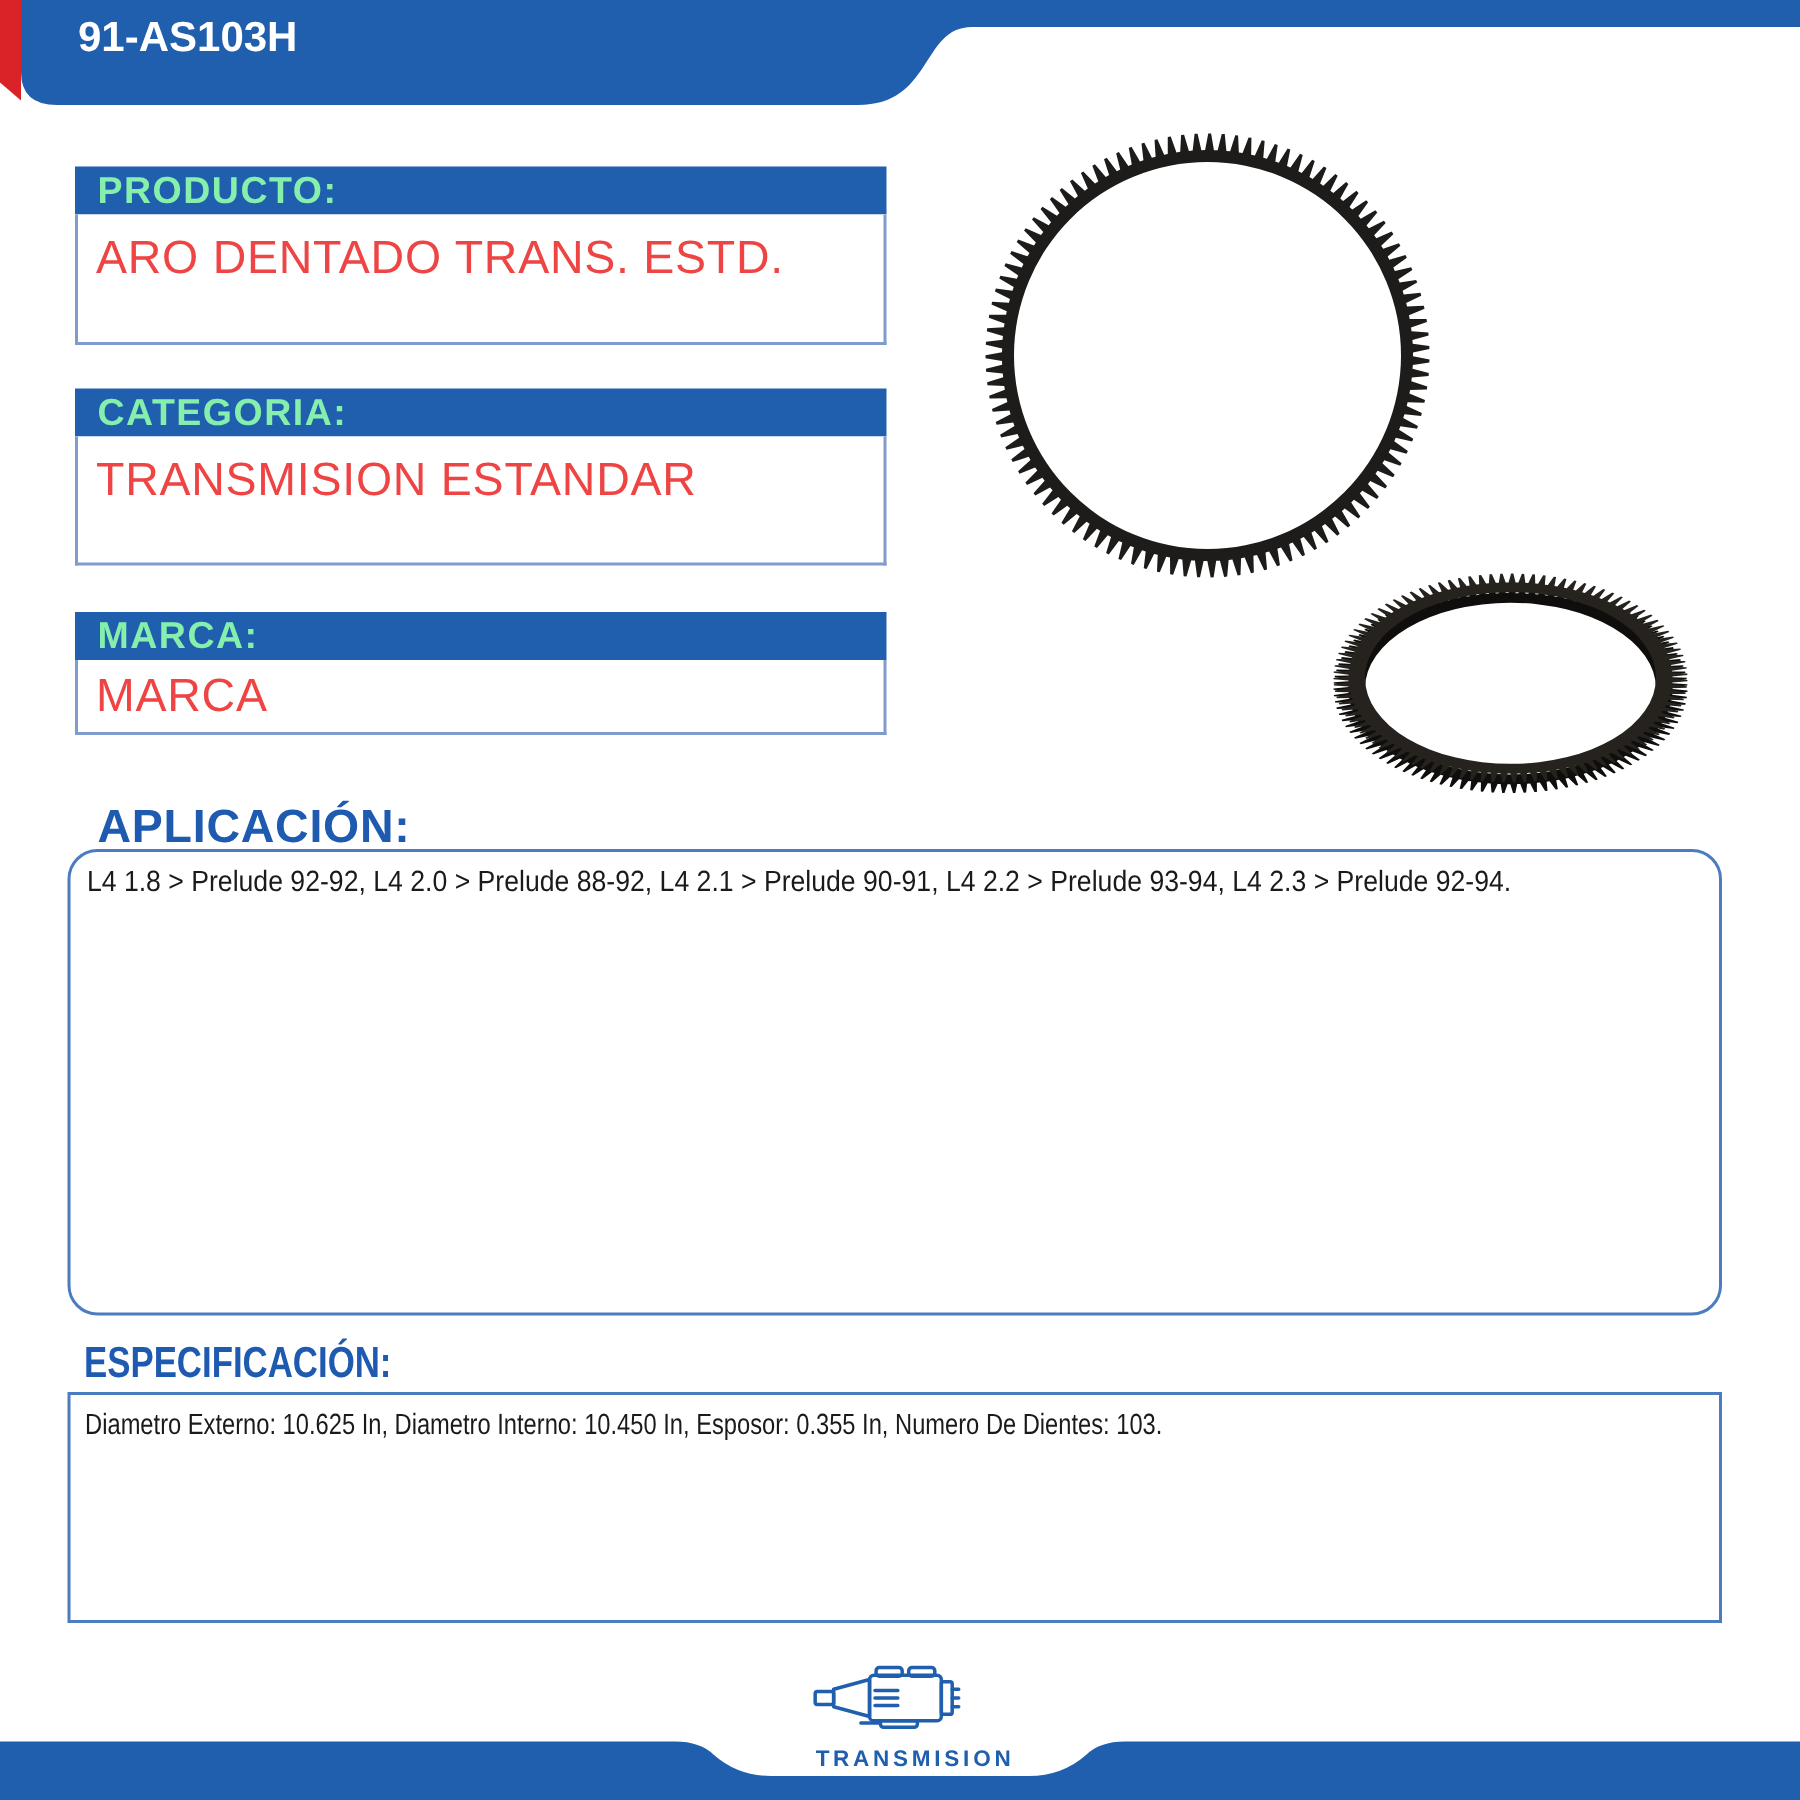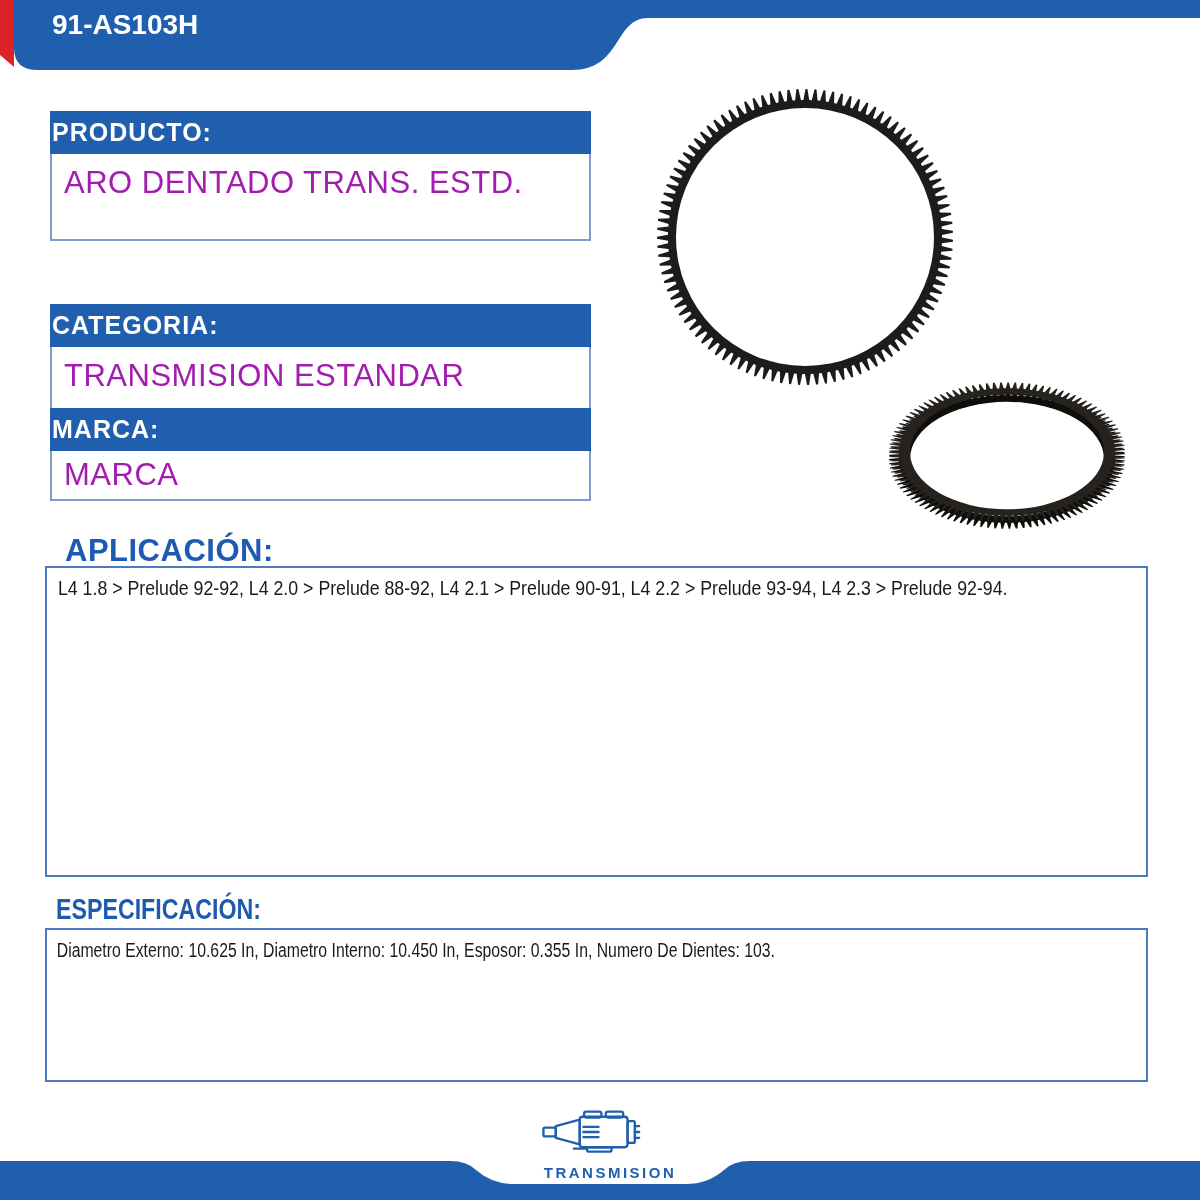--- a/index.html
+++ b/index.html
@@ -9,49 +9,49 @@
   }
   
   .header-svg{position:absolute;left:0;top:0;width:1200px;height:72px;display:block;}
   .part-number{
     position:absolute;left:52px;top:9px;margin:0;
     color:#ffffff;font-size:28px;font-weight:bold;letter-spacing:0px;
   }
   
   .field{position:absolute;left:50px;width:541px;}
   .field-label{
-    background:#1f5fad;color:#ffffff;font-weight:bold;font-size:25px;letter-spacing:1px;
-    height:43px;display:flex;align-items:center;padding:0 2px;box-sizing:border-box;
+    background:#1f5fad;color:#86efac;font-weight:bold;font-size:25px;letter-spacing:1px;
+    height:32px;display:flex;align-items:center;padding:0 15px;box-sizing:border-box;
   }
   .field-value{
     background:#ffffff;border:2px solid #7f9cce;border-top:none;box-sizing:border-box;
-    font-size:31px;color:#a21caf;letter-spacing:0.5px;padding:11px 12px 0 12px;
+    font-size:31px;color:#ef4444;letter-spacing:0.5px;padding:11px 12px 0 12px;
   }
   .field-producto{top:111px;}
   .field-producto .field-value{height:87px;}
-  .field-categoria{top:259px;margin-top:45px;}
+  .field-categoria{top:259px;}
   .field-categoria .field-value{height:86px;}
   .field-marca{top:408px;}
   .field-marca .field-value{height:50px;padding-top:6px;}
   
   .gears-svg{position:absolute;left:600px;top:50px;width:580px;height:500px;}
   
   .section-heading{
     position:absolute;margin:0;color:#1e5bb0;font-weight:bold;white-space:nowrap;
   }
   .heading-aplicacion{left:65px;top:533px;font-size:31px;letter-spacing:0.5px;}
   .heading-especificacion{
     left:56px;top:893px;font-size:29px;letter-spacing:0px;
     transform:scaleX(0.80);transform-origin:left center;
   }
   .section-box{
     position:absolute;left:45px;width:1103px;background:#ffffff;
     border:2px solid #4c7cc0;box-sizing:border-box;
   }
-  .box-aplicacion{top:566px;height:311px;}
+  .box-aplicacion{top:566px;height:311px;border-radius:20px;}
   .box-especificacion{top:928px;height:154px;}
   .section-body{
     margin:0;padding:9px 12px;font-size:19.5px;color:#1a1a1a;white-space:nowrap;
     transform-origin:left top;
   }
   .box-aplicacion .section-body{transform:scaleX(0.91);}
   .box-especificacion .section-body{transform:scaleX(0.81);}
   
   .footer-svg{position:absolute;left:0;bottom:0;width:1200px;height:41px;display:block;}
   .footer-icon{position:absolute;left:542px;top:1108px;width:116px;height:48px;}

